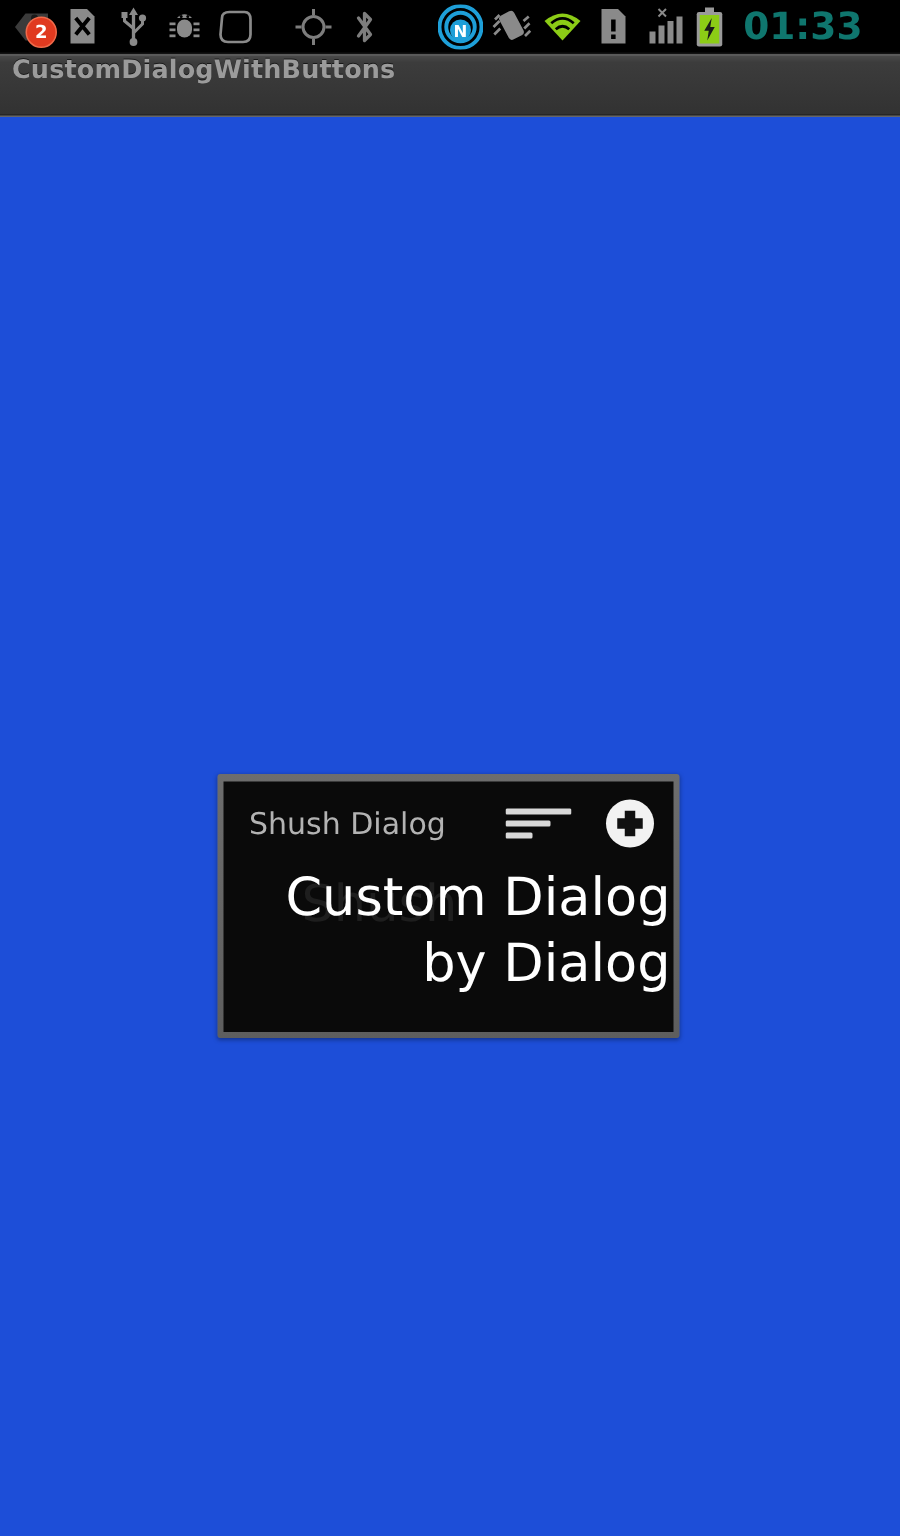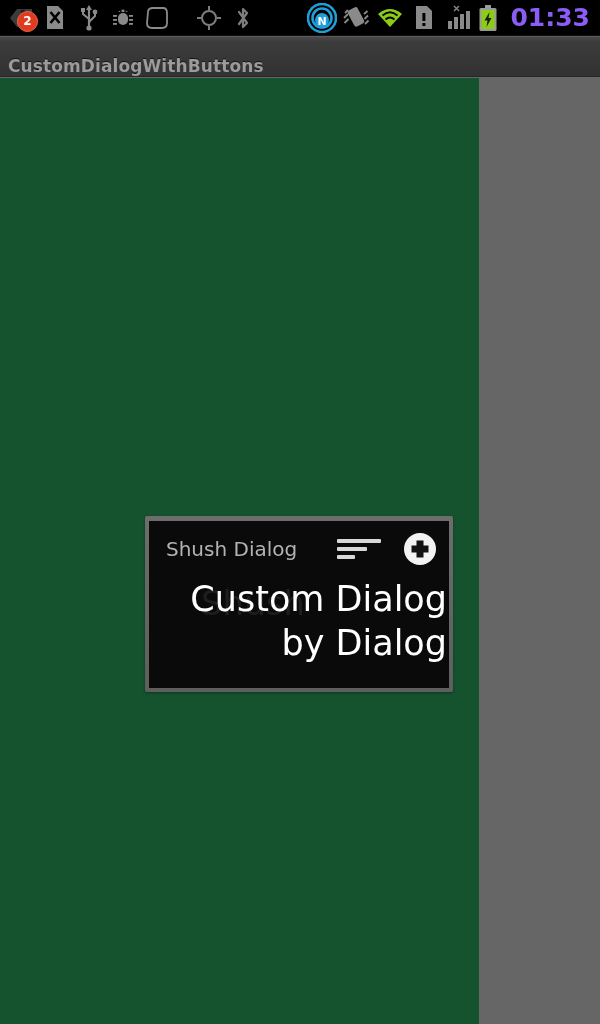--- a/index.html
+++ b/index.html
@@ -16,50 +16,50 @@
     position:absolute; left:0; top:0; width:600px; height:36px;
     background:#000000;
     display:flex; align-items:center;
     border-bottom:1px solid #121212;
   }
   #status-left{ display:flex; align-items:center; height:36px; padding-left:4px; }
   #status-right{ display:flex; align-items:center; height:36px; margin-left:auto; padding-right:8px; }
   .sicon{ width:34px; height:36px; display:flex; align-items:center; justify-content:center; position:relative; }
   .sicon svg{ display:block; }
   #clock{
-    color:#8b5cf6; font-size:25px; font-weight:bold; letter-spacing:0px;
-    margin-left:9px; margin-right:2px;
+    color:#0f766e; font-size:25px; font-weight:bold; letter-spacing:0px;
+    margin-left:9px; margin-right:17px;
     font-family:"DejaVu Sans", sans-serif;
   }
   #badge-count{
     position:absolute; left:13px; top:11px;
     width:21px; height:21px; border-radius:50%;
     background:#e03a20; border:1px solid #f06a4a;
     color:#fff; font-size:12px; font-weight:bold;
     display:flex; align-items:center; justify-content:center;
   }
 
   
   #title-bar{
     position:absolute; left:0; top:36px; width:600px; height:41px;
     background:linear-gradient(to bottom,#4a4a4a 0%,#3c3c3c 12%,#323232 100%);
     border-top:1px solid #5a5a5a;
     border-bottom:1px solid #262626;
-    display:flex; align-items:flex-end;
+    display:flex; align-items:flex-start;
   }
   #app-title{
     color:#9b9b9b; font-size:17px; font-weight:bold;
     padding-left:8px; letter-spacing:0.1px;
     text-shadow:0 -1px 0 rgba(0,0,0,.6);
   }
 
   
   #content{
-    position:absolute; left:0; top:78px; width:479px; height:946px;
-    background:#14532d;
+    position:absolute; left:0; top:78px; width:600px; height:946px;
+    background:#1d4ed8;
   }
 
   
   #dialog{
     position:absolute; left:145px; top:438px;
     width:308px; height:176px;
     background:linear-gradient(to bottom,#6d6d6d 0%,#5e5e5e 100%);
     padding:5px 4px 4px 4px;
     border-radius:2px;
     box-shadow:0 1px 3px rgba(0,0,0,.35);

